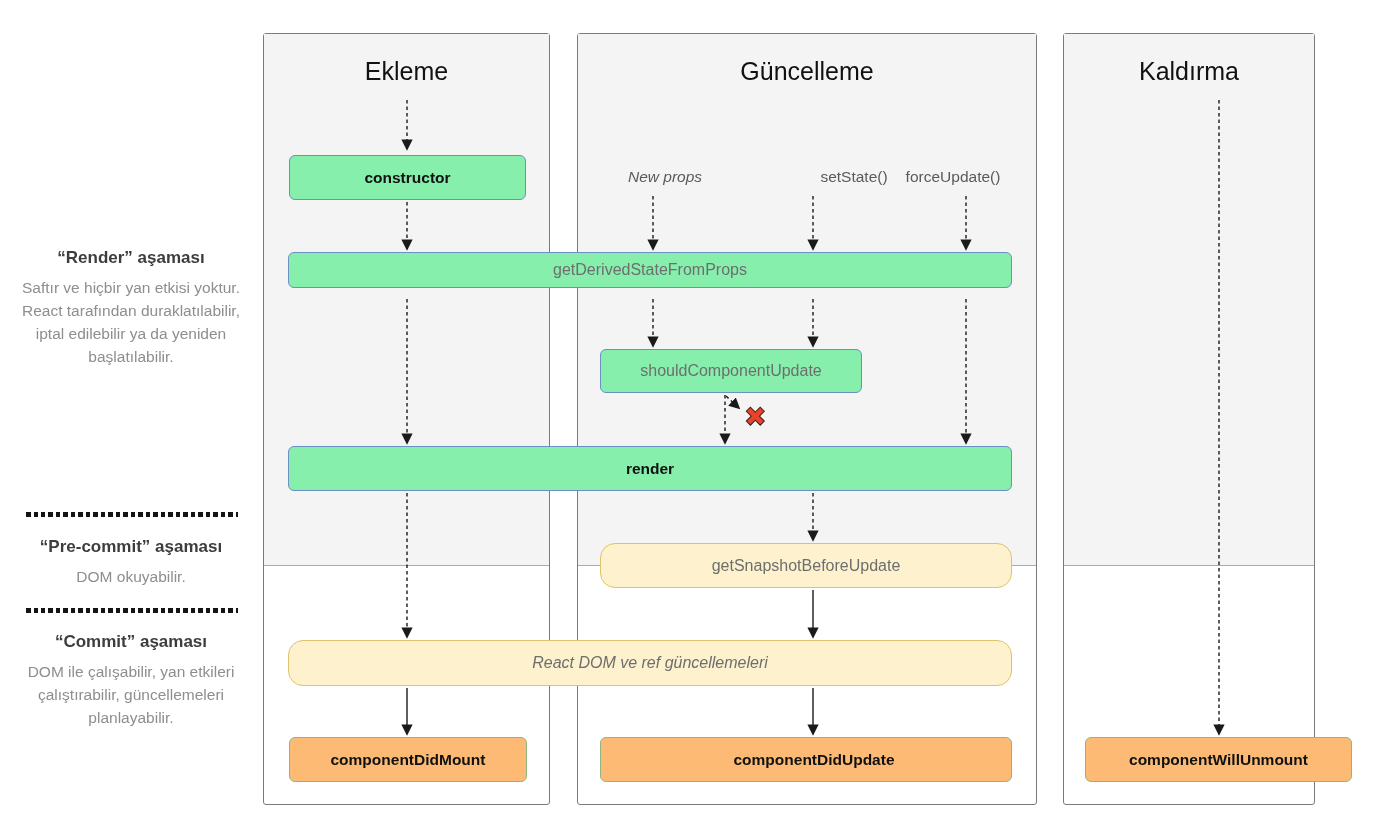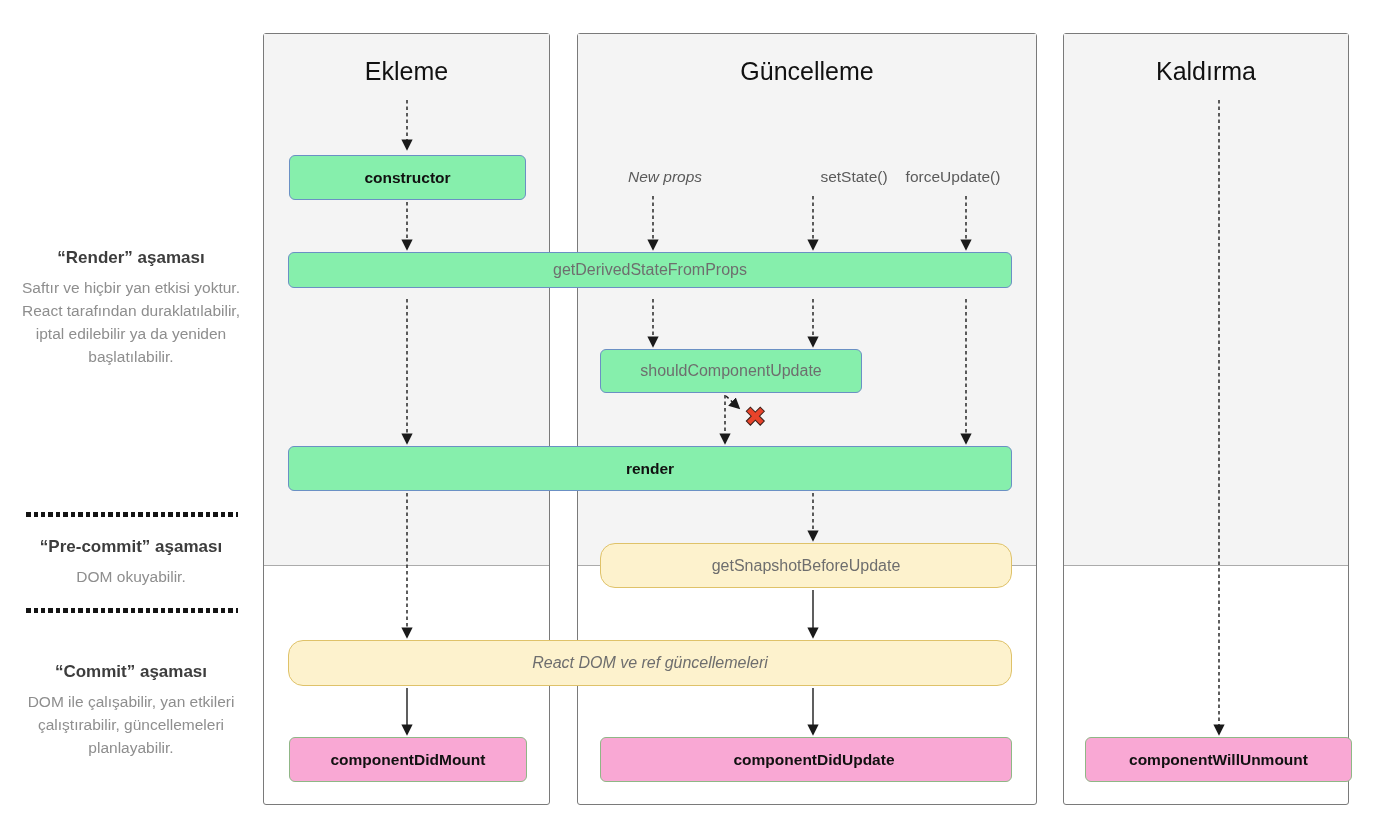--- a/index.html
+++ b/index.html
@@ -14,37 +14,37 @@
   
   .phase{position:absolute;left:15px;width:232px;text-align:center;}
   .phase h3{
     margin:0;font-size:17px;font-weight:600;color:#3d3d3d;line-height:22px;
   }
   .phase p{
     margin:7px 0 0 0;font-size:15.5px;color:#8e8e8e;line-height:23px;
   }
   .phase-render{top:247px;}
   .phase-precommit{top:536px;}
-  .phase-commit{top:661px;}
+  .phase-commit{top:631px;}
   .divider{
     position:absolute;left:26px;width:212px;height:5px;
     background:repeating-linear-gradient(90deg,#141414 0 4.5px,transparent 4.5px 7.5px);
   }
   .divider-1{top:512px;}
   .divider-2{top:608px;}
 
   
   .col{
     position:absolute;top:33px;height:772px;
     background:#fff;border:1px solid #7a7a7a;border-radius:3px;
     z-index:1;box-sizing:border-box;
   }
   .col-mounting{left:263px;width:287px;}
   .col-updating{left:577px;width:460px;}
-  .col-unmounting{left:1063px;width:286px;}
+  .col-unmounting{left:1063px;width:252px;}
   .col-shade{
     position:absolute;top:0;left:0;right:0;height:531px;
     background:#f4f4f4;border-bottom:1px solid #ababab;
   }
   .col-title{
     position:relative;z-index:2;margin:0;padding-top:23px;
     text-align:center;font-size:25px;font-weight:400;color:#111;
   }
 
   
@@ -63,21 +63,21 @@
   svg.arrows line.dashed{stroke-dasharray:3.5 3;}
 
   
   .box{
     position:absolute;z-index:4;box-sizing:border-box;
     display:flex;align-items:center;justify-content:center;
     border-radius:6px;border:1.5px solid;font-size:16px;
   }
   .box.blue{background:#86efac;border-color:#6b90c4;}
   .box.yellow{background:#fdf2cd;border-color:#dfc269;border-radius:15px;}
-  .box.green{background:#f9a8d4;border-color:#8fb786;}
+  .box.green{background:#fdba74;border-color:#8fb786;}
   .box.muted{color:#6e6e6e;}
   .box.strong{color:#111;font-weight:700;font-size:15.5px;}
   .box.italic{font-style:italic;}
 
   .b-constructor{left:289px;top:155px;width:237px;height:45px;}
   .b-gdsfp{left:288px;top:252px;width:724px;height:36px;}
   .b-scu{left:600px;top:349px;width:262px;height:44px;}
   .b-render{left:288px;top:446px;width:724px;height:45px;font-size:16.5px;}
   .b-gsbu{left:600px;top:543px;width:412px;height:45px;}
   .b-reactdom{left:288px;top:640px;width:724px;height:46px;}

